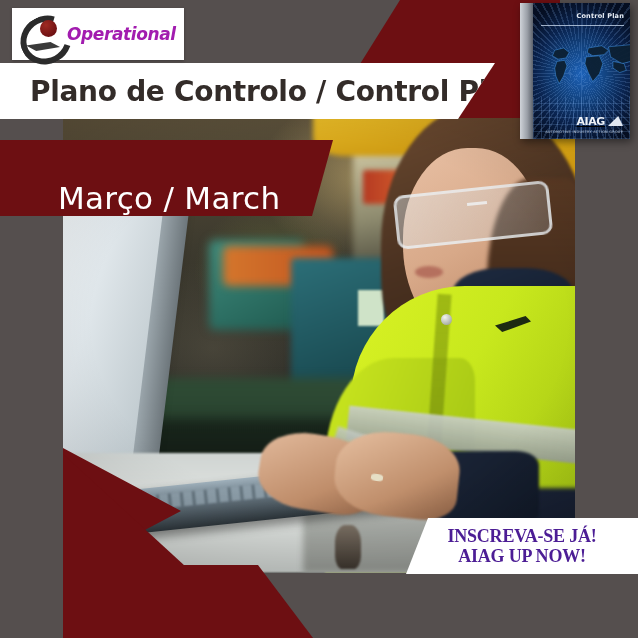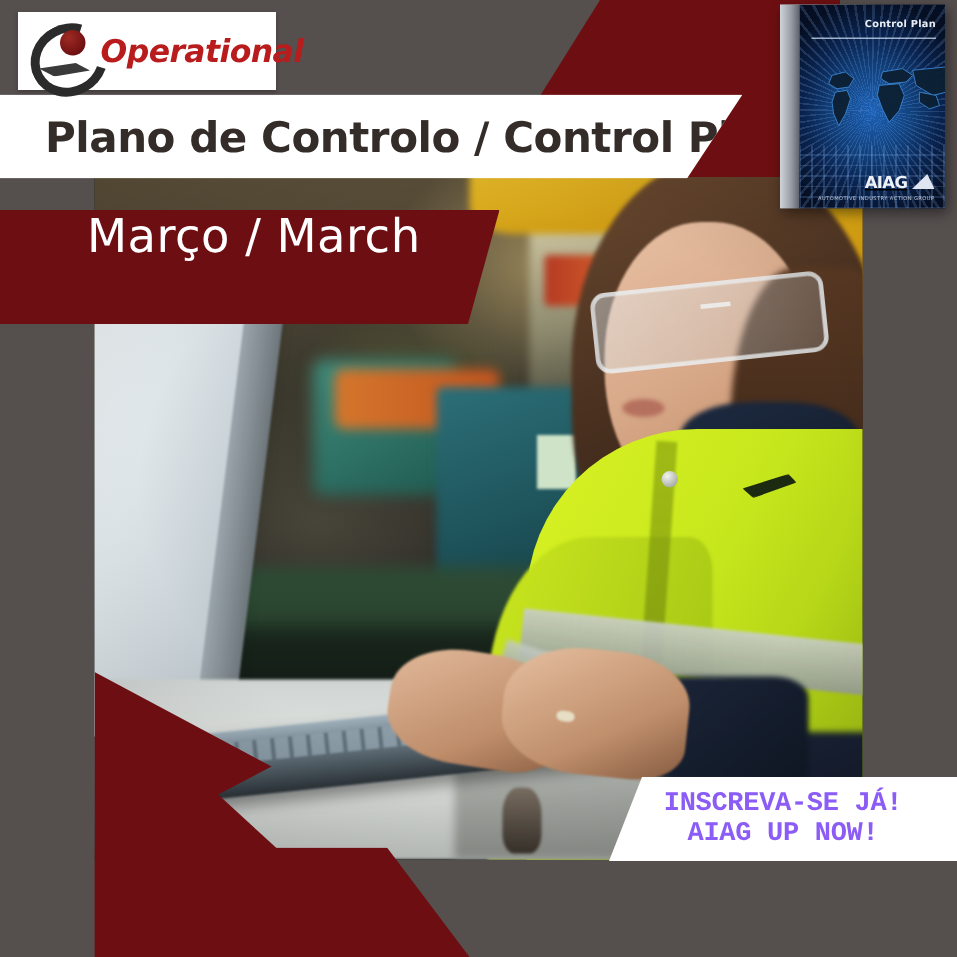--- a/index.html
+++ b/index.html
@@ -406,22 +406,22 @@
   .logo-text {
     display: flex;
     flex-direction: column;
     line-height: 1;
     margin-left: 1px;
   }
   .logo-line1 {
     font-family: "DejaVu Sans", sans-serif;
     font-weight: bold;
     font-style: italic;
-    font-size: 21px;
-    color: #b91c1c;
+    font-size: 17px;
+    color: #a21caf;
     letter-spacing: -.4px;
   }
   .logo-line2 {
     font-family: "DejaVu Sans", sans-serif;
     font-weight: bold;
     font-style: italic;
     font-size: 21px;
     color: #4a4a4a;
     letter-spacing: -.4px;
     margin-top: 2px;
@@ -448,21 +448,21 @@
   }
 
   
   .month-banner {
     position: absolute;
     left: 0; top: 140px;
     width: 333px; height: 76px;
     background: #6d0f12;
     clip-path: polygon(0 0, 333px 0, 312px 76px, 0 76px);
     display: flex;
-    align-items: flex-start;
+    align-items: flex-end;
   }
   .month-text {
     margin-left: 58px;
     font-family: "DejaVu Sans", sans-serif;
     font-weight: normal;
     font-size: 31px;
     color: #ffffff;
     letter-spacing: .3px;
     white-space: nowrap;
   }
@@ -473,24 +473,24 @@
     left: 406px; top: 518px;
     width: 232px; height: 56px;
     background: #ffffff;
     clip-path: polygon(22px 0, 232px 0, 232px 56px, 0 56px);
     display: flex;
     flex-direction: column;
     align-items: center;
     justify-content: center;
   }
   .cta-line {
-    font-family: Liberation Mono, monospace;
+    font-family: Liberation Serif, serif;
     font-weight: bold;
     font-size: 18px;
-    color: #8b5cf6;
+    color: #4c1d95;
     line-height: 1.12;
     letter-spacing: -.2px;
     white-space: nowrap;
   }
 
   
   .book {
     position: absolute;
     left: 520px; top: 3px;
     width: 110px; height: 136px;

